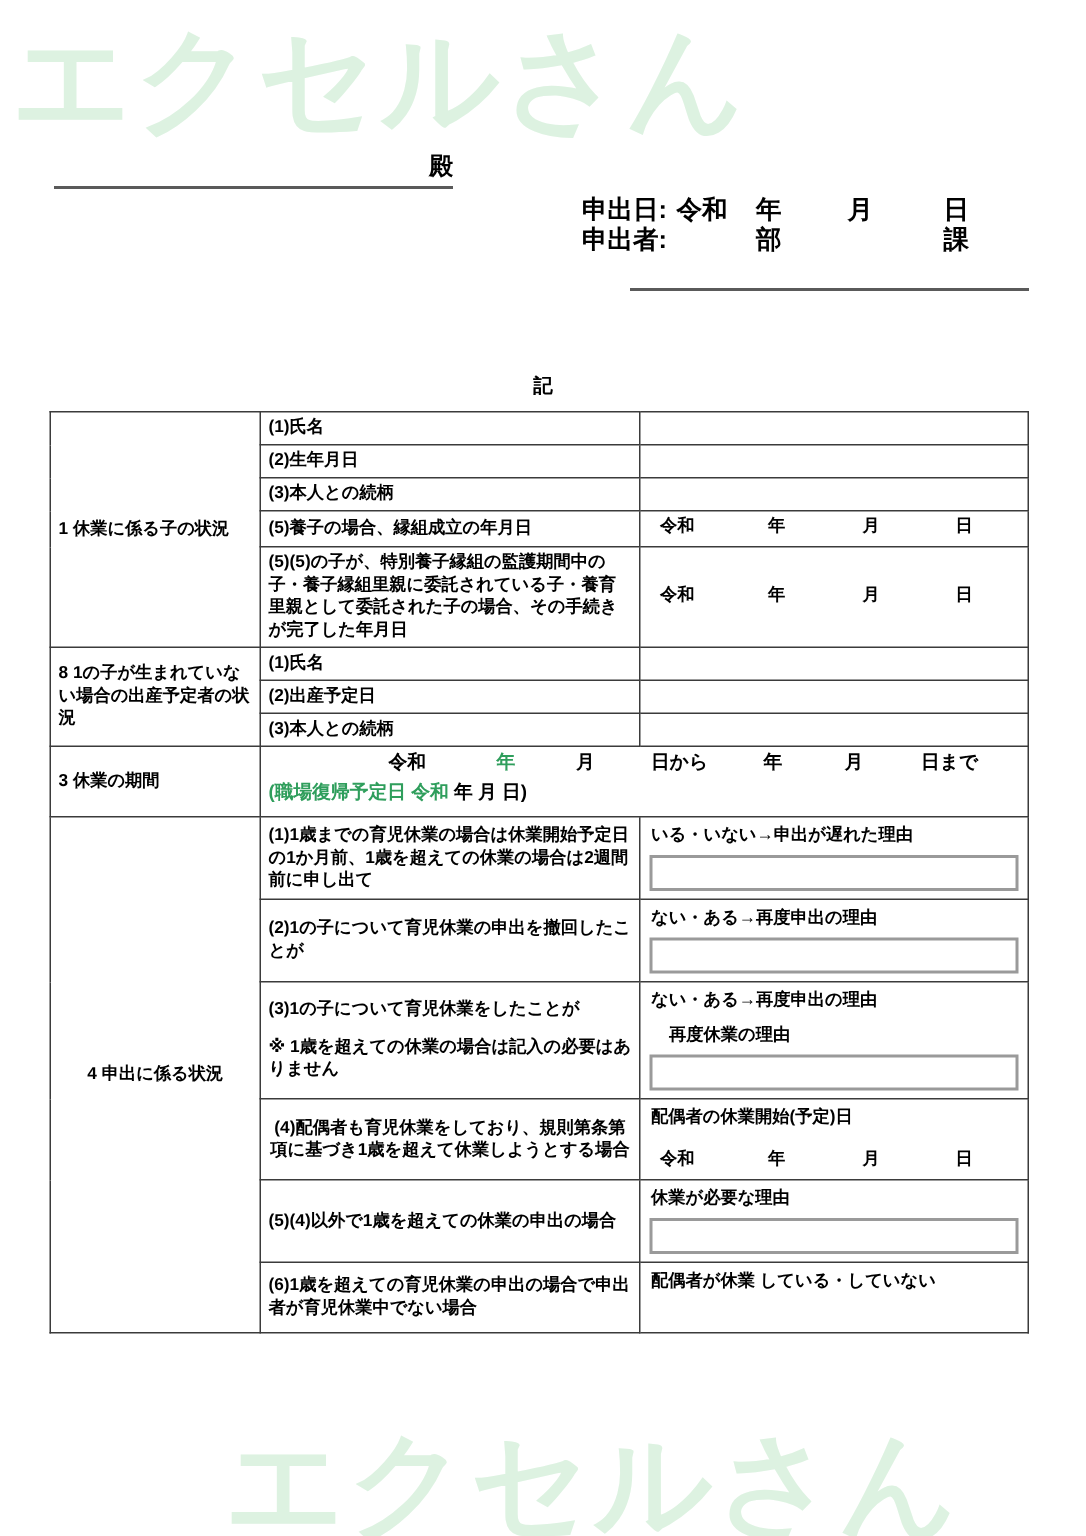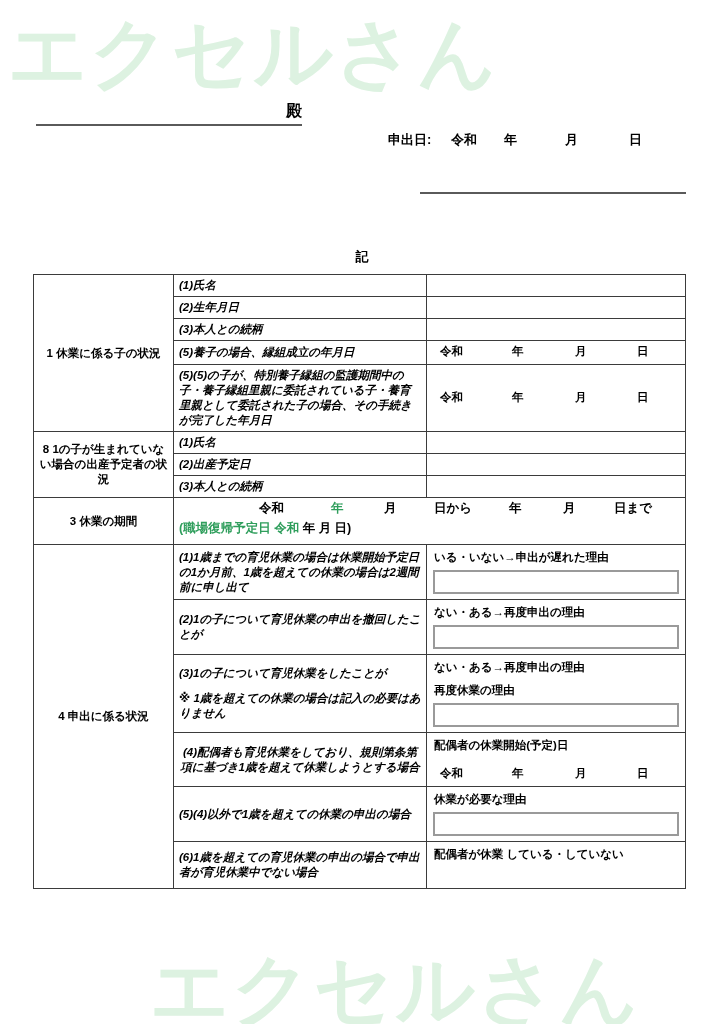--- a/index.html
+++ b/index.html
@@ -51,21 +51,21 @@
     position:absolute;
     left:36px;top:124px;
     width:266px;
     height:0;
     border-top:2px solid #5a5a5a;
   }
 
   .meta{
     position:absolute;
     left:388px;top:130px;
-    font-size:13px;
+    font-size:17px;
     font-weight:bold;
     line-height:20px;
     width:300px;
   }
   .meta .line{position:relative;height:20px;}
   .meta .lbl{position:absolute;left:0;top:0;}
   .meta .v1{position:absolute;left:63px;top:0;}
   .meta .v2{position:absolute;left:116px;top:0;}
   .meta .v3{position:absolute;left:177px;top:0;}
   .meta .v4{position:absolute;left:241px;top:0;}
@@ -106,24 +106,24 @@
   .tbl td{
     border:1px solid #3b3b3b;
     font-size:11.5px;
     font-weight:bold;
     padding:3px 5px;
     vertical-align:middle;
     line-height:15px;
     background:transparent;
   }
   .c1{width:140px;}
-  .c2{width:253px;font-style:italic;}
+  .c2{width:253px;}
   .c3{width:259px;}
 
-  .sect{text-align:center;}
+  .sect{text-align:left;}
   .sect.center{text-align:center;}
 
   
   .dateline{position:relative;height:17px;}
   .dateline span{position:absolute;top:0;}
   .d-era{left:8px;}
   .d-y{left:80px;}
   .d-m{left:143px;}
   .d-d{left:205px;}
 
@@ -149,21 +149,21 @@
   
   .inbox{
     border:2px solid #9a9a9a;
     background:#ffffff;
     height:20px;
     margin:4px 1px 2px 1px;
     box-shadow:inset 1px 1px 0 #ffffff;
   }
   .vcell{padding:4px 6px 4px 8px;vertical-align:top;}
   .vcell .cap{display:block;padding:2px 0 1px 2px;}
-  .vcell .cap2{display:block;padding:7px 0 1px 2px;}
+  .vcell .cap2{display:block;padding:7px 0 1px 2px;margin-left:12px;}
 
   .tight{line-height:14.5px;}
   .indentc{text-align:center;}
 </style>
 </head>
 <body>
 
 <div class="page">
 
   <div class="wm wm-top">エクセルさん</div>
@@ -175,20 +175,25 @@
   </div>
   <div class="addressee-rule"></div>
 
   <div class="meta">
     <div class="line">
       <span class="lbl">申出日:</span>
       <span class="v1">令和</span>
       <span class="v2">年</span>
       <span class="v3">月</span>
       <span class="v4">日</span>
+    </div>
+    <div class="line">
+      <span class="lbl">申出者:</span>
+      <span class="v2">部</span>
+      <span class="v4">課</span>
     </div>
   </div>
   <div class="name-rule"></div>
 
 
   <div class="ki">記</div>
 
   <table class="tbl">
     <colgroup>
         <col class="c1">

